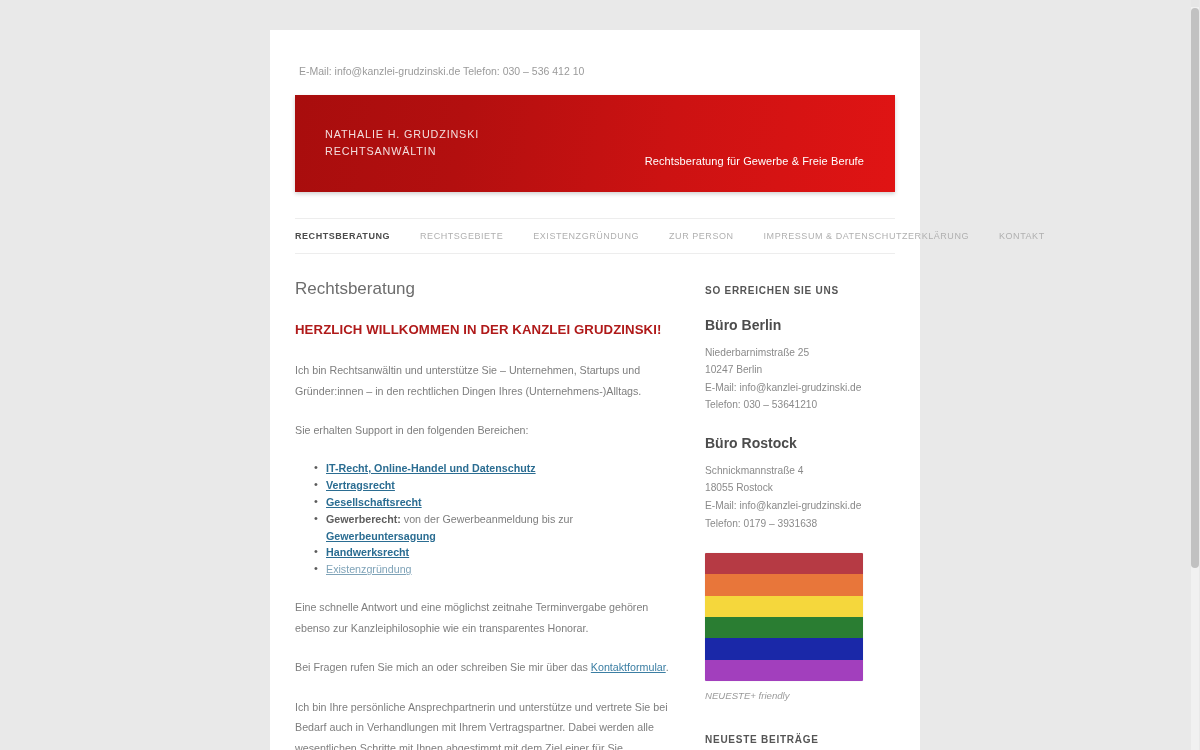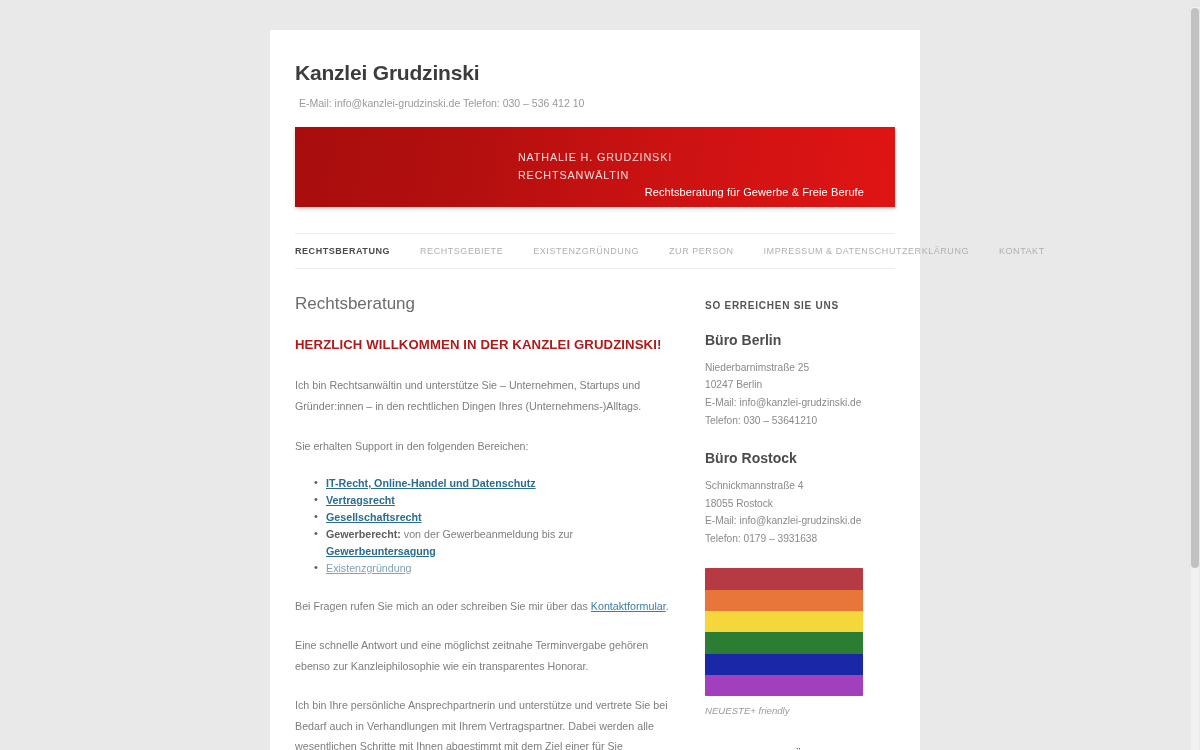--- a/index.html
+++ b/index.html
@@ -41,39 +41,38 @@
     font-size: 10.5px;
     color: #9a9a9a;
     margin: 4px;
     line-height: 1.4;
   }
 
   
   .banner-wrap { padding: 0 25px; margin-top: 16px; }
   .banner {
     position: relative;
-    height: 80px;
+    height: 97px;
     background: linear-gradient(100deg, #a80d0d 0%, #b30f0f 28%, #cc1212 62%, #e01414 100%);
     box-shadow: 0 2px 4px rgba(0,0,0,0.18);
     display: flex;
     align-items: center;
     padding: 0 30px;
-    justify-content: center;
   }
   .banner-left {
     color: #f3dede;
     font-size: 10.8px;
     letter-spacing: 0.85px;
     line-height: 1.62;
     white-space: nowrap;
   }
   .banner-right {
     position: absolute;
     right: 31px;
-    bottom: 9px;
+    bottom: 25px;
     color: #ffffff;
     font-size: 11px;
     letter-spacing: 0.1px;
     white-space: nowrap;
   }
 
   
   .nav {
     margin: 26px 25px 0 25px;
     border-top: 1px solid #ededed;
@@ -215,21 +214,20 @@
   }
 </style>
 </head>
 <body>
 
 <div id="viewport">
 
   <div id="page-card">
 
     <div class="masthead">
-      <h1 class="site-title">Kanzlei Grudzinski</h1>
       <p class="site-desc">E-Mail: info@kanzlei-grudzinski.de Telefon: 030 – 536 412 10</p>
     </div>
 
     <div class="banner-wrap">
       <div class="banner">
         <div class="banner-left">
           <div>NATHALIE H. GRUDZINSKI</div>
           <div>RECHTSANWÄLTIN</div>
         </div>
         <div class="banner-right">Rechtsberatung für Gewerbe &amp; Freie Berufe</div>
@@ -260,27 +258,30 @@
           <li>
             <a class="lnk">Vertragsrecht</a>
           </li>
           <li>
             <a class="lnk">Gesellschaftsrecht</a>
           </li>
           <li>
             <span class="b">Gewerberecht:</span><span> von der Gewerbeanmeldung bis zur </span><a class="lnk">Gewerbeuntersagung</a>
           </li>
           <li>
+            <a class="lnk">Handwerksrecht</a>
+          </li>
+          <li>
             <a class="lnk visited">Existenzgründung</a>
           </li>
         </ul>
 
+        <p class="body">Eine schnelle Antwort und eine möglichst zeitnahe Terminvergabe gehören ebenso zur Kanzleiphilosophie wie ein transparentes Honorar.</p>
+
         <p class="body"><span>Bei Fragen rufen Sie mich an oder schreiben Sie mir über das </span><a class="lnk inline">Kontaktformular</a><span>.</span></p>
-
-        <p class="body">Eine schnelle Antwort und eine möglichst zeitnahe Terminvergabe gehören ebenso zur Kanzleiphilosophie wie ein transparentes Honorar.</p>
 
         <p class="body" style="margin-bottom:0">Ich bin Ihre persönliche Ansprechpartnerin und unterstütze und vertrete Sie bei Bedarf auch in Verhandlungen mit Ihrem Vertragspartner. Dabei werden alle wesentlichen Schritte mit Ihnen abgestimmt mit dem Ziel einer für Sie passenden und möglichst kostengünstigen Lösung.</p>
 
       </div>
 
       <aside class="side-col">
         <div class="widget-title">SO ERREICHEN SIE UNS</div>
 
         <div class="office-block">
           <div class="office-name">Büro Berlin</div>

